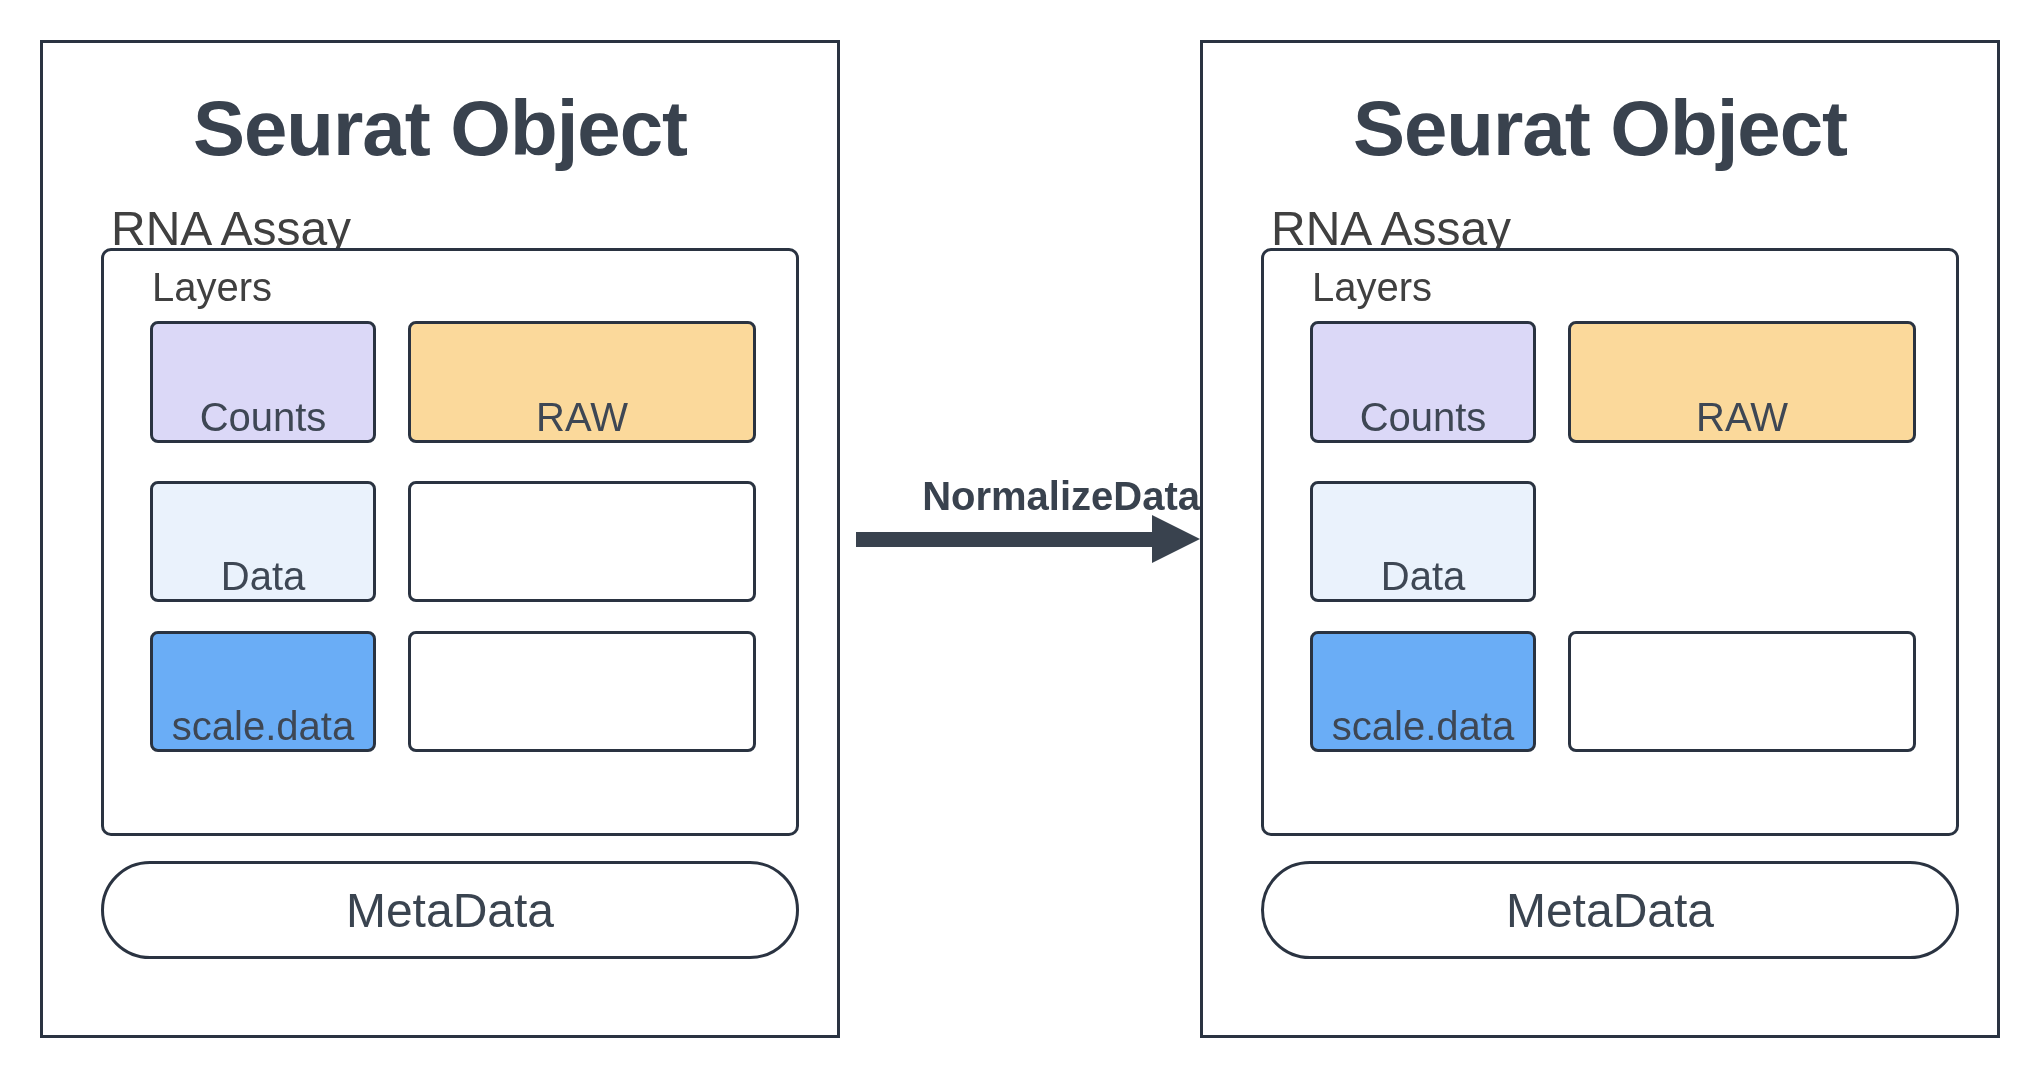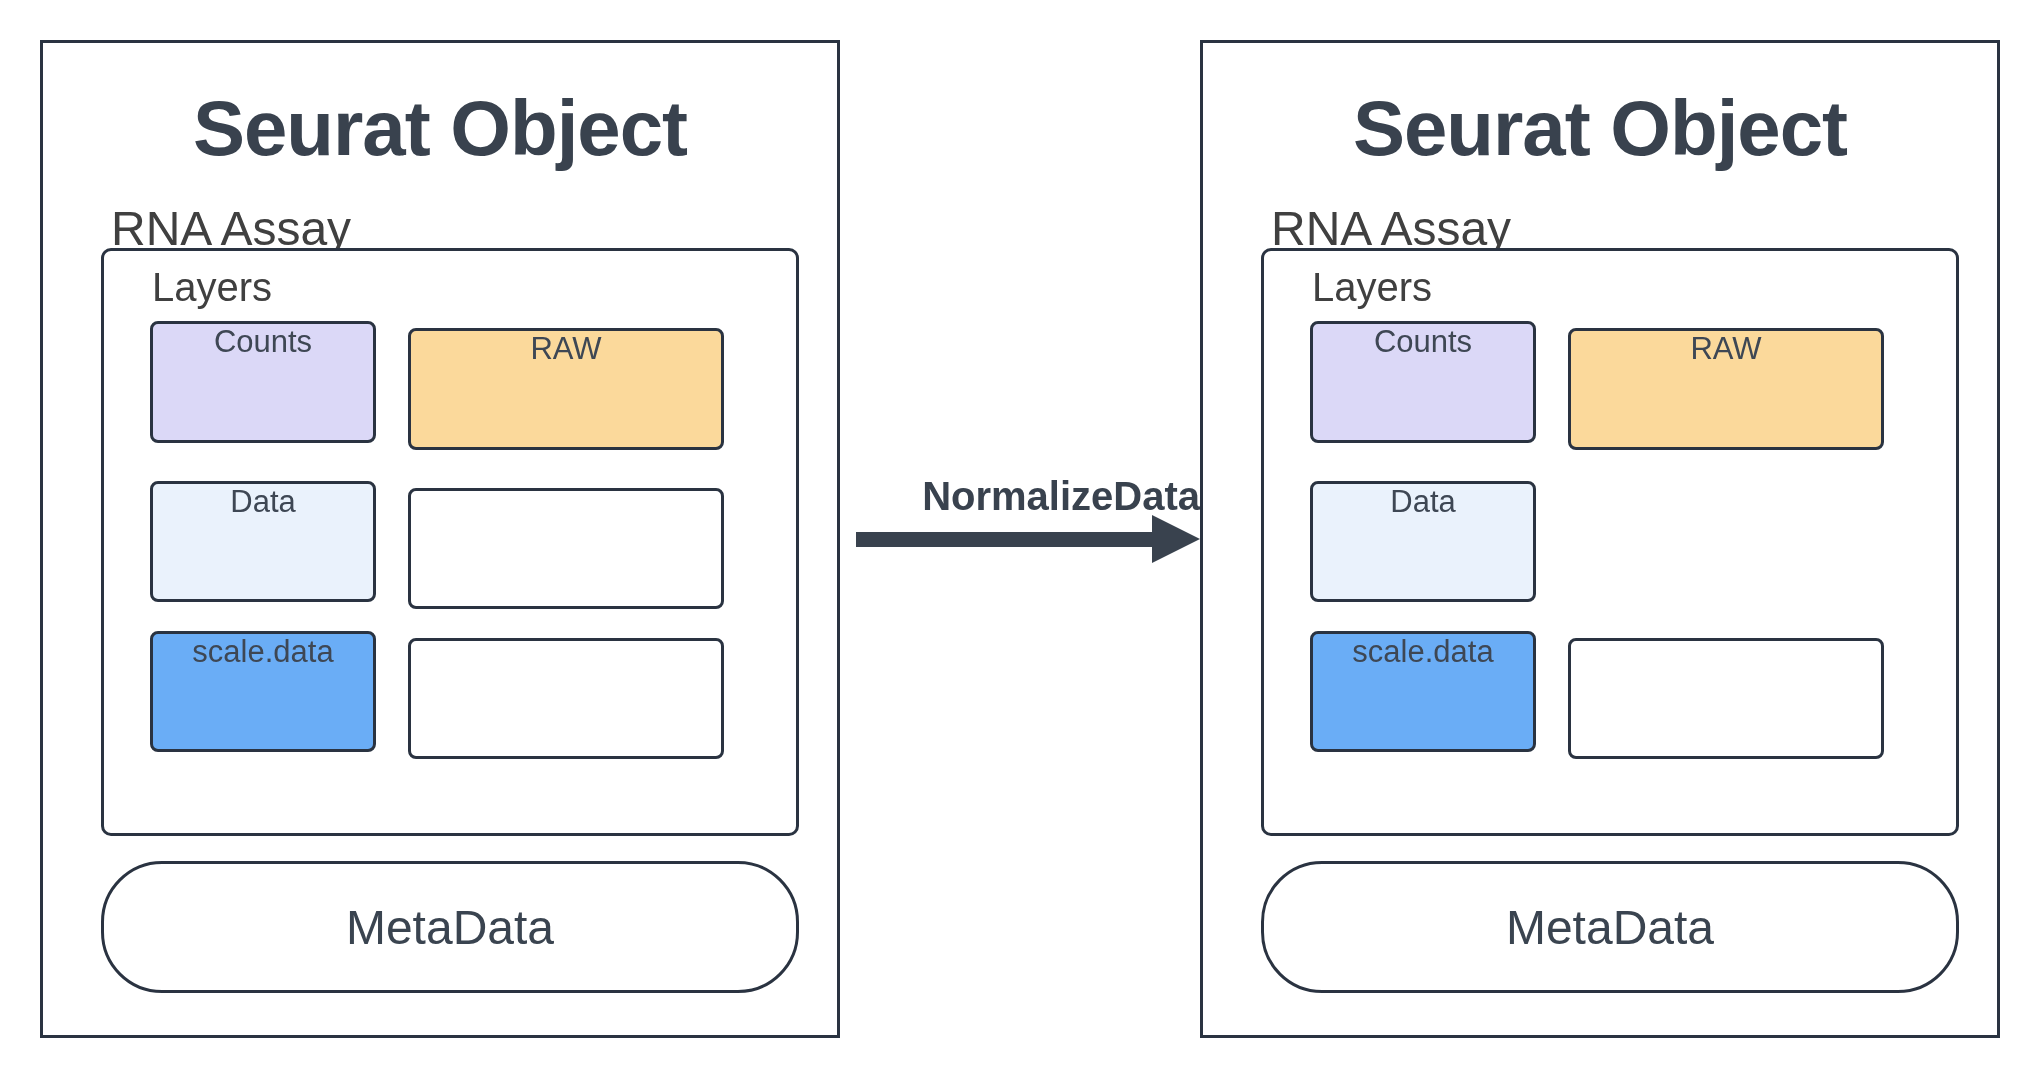--- a/index.html
+++ b/index.html
@@ -59,36 +59,36 @@
     top: 14px;
     font-size: 40px;
     color: #404040;
   }
   .cell {
     position: absolute;
     border: 3px solid #2a3341;
     border-radius: 8px;
     box-sizing: border-box;
     display: flex;
-    align-items: flex-start;
+    align-items: flex-end;
     justify-content: center;
-    font-size: 31px;
+    font-size: 40px;
     color: #3e4754;
   }
   .cell.col1 { left: 46px;  width: 226px; }
-  .cell.col2 { left: 304px; width: 316px; margin-top: 7px; }
+  .cell.col2 { left: 304px; width: 348px; }
   .cell.row1 { top: 70px;  height: 122px; }
   .cell.row2 { top: 230px; height: 121px; }
   .cell.row3 { top: 380px; height: 121px; }
   .metadata-pill {
     position: absolute;
     left: 58px;
     top: 818px;
     width: 698px;
-    height: 132px;
+    height: 98px;
     border: 3px solid #2a3341;
     border-radius: 61px;
     background: #ffffff;
     box-sizing: border-box;
     display: flex;
     align-items: center;
     justify-content: center;
     font-size: 48px;
     color: #3a4450;
   }

